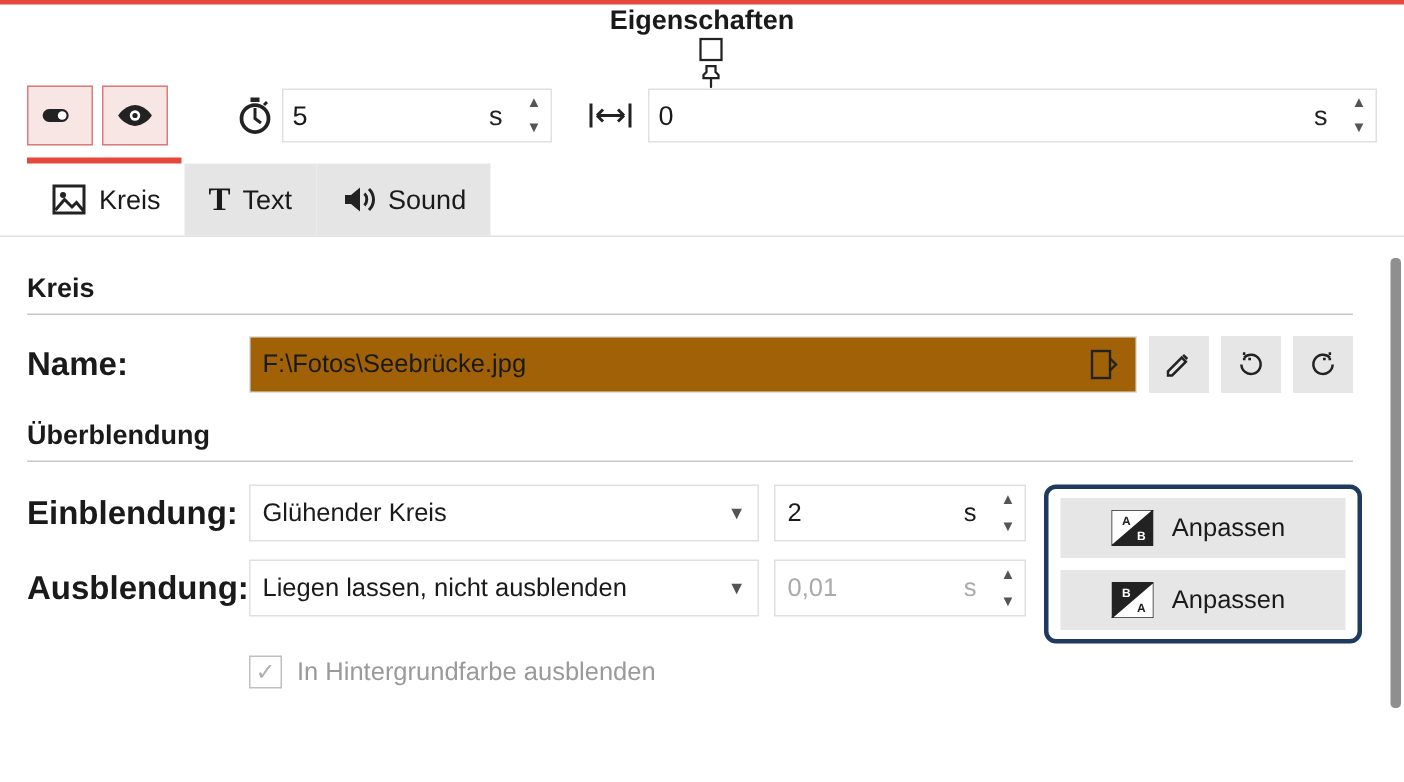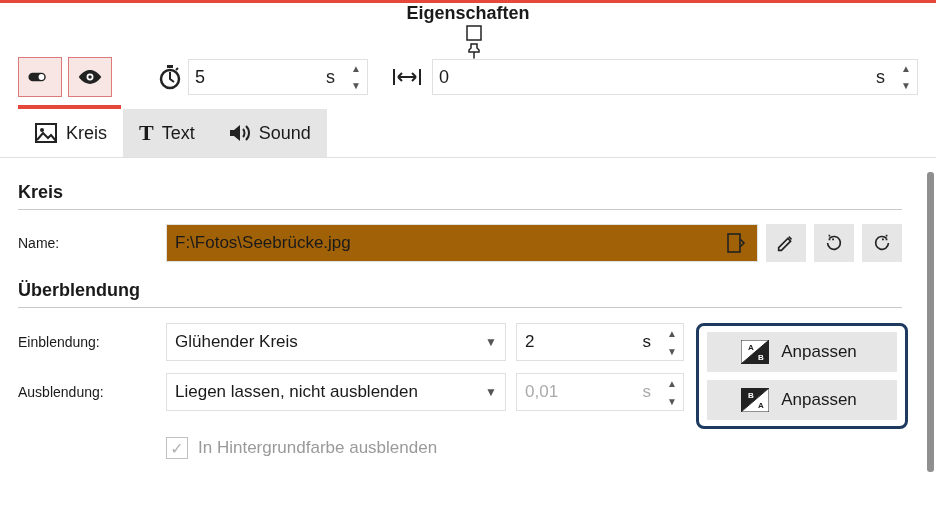--- a/index.html
+++ b/index.html
@@ -26,21 +26,21 @@
 .tabs { display: flex; align-items: center; padding: 0 18px; border-bottom: 1px solid #e0e0e0; }
 .tab { height: 48px; display: flex; align-items: center; padding: 0 16px; gap: 8px; font-size: 18px; cursor: pointer; }
 .tab.inactive { background: #e5e5e5; }
 .tab .ticon { display: inline-flex; align-items: center; justify-content: center; }
 .tab .ticon svg { width: 24px; height: 24px; fill: #222; }
 .ttext-T { font-family: Georgia, serif; font-weight: bold; font-size: 22px; }
 .content { padding: 12px 34px 0 18px; position: relative; height: 360px; }
 .scrollbar { position: absolute; right: 2px; top: 14px; width: 7px; height: 300px; background: #8f8f8f; border-radius: 3px; }
 .section-h { font-weight: bold; font-size: 18px; padding: 6px 0; border-bottom: 1px solid #c8c8c8; margin-bottom: 14px; margin-top: 6px; }
 .row { display: flex; align-items: center; margin-bottom: 12px; }
-.row-label { width: 148px; font-size: 14px; }
+.row-label { width: 148px; font-size: 22px; font-weight: bold; }
 .text-input { flex: 1; background: #a16207; border: 1px solid #e0e0e0; height: 38px; display: flex; align-items: center; padding: 0 8px; font-size: 17px; }
 .text-input .inner-icon { margin-left: auto; width: 26px; display: inline-flex; justify-content: center; cursor: pointer; }
 .sq-btn { width: 40px; height: 38px; background: #e6e6e6; margin-left: 8px; display: inline-flex; align-items: center; justify-content: center; cursor: pointer; }
 .sq-btn svg { width: 22px; height: 22px; stroke: #222; fill: none; stroke-width: 1.8; }
 .dropdown { background: #fff; border: 1px solid #e0e0e0; height: 38px; display: flex; align-items: center; padding: 0 8px; font-size: 17px; width: 340px; }
 .dropdown .caret { margin-left: auto; font-size: 12px; color: #555; }
 .dur-input { background: #fff; border: 1px solid #e0e0e0; height: 38px; display: flex; align-items: center; margin-left: 10px; width: 168px; }
 .dur-input.disabled { color: #aaa; }
 .dur-input .val { flex: 1; padding: 0 8px; font-size: 17px; }
 .dur-input .unit { padding: 0 10px; font-size: 17px; }

